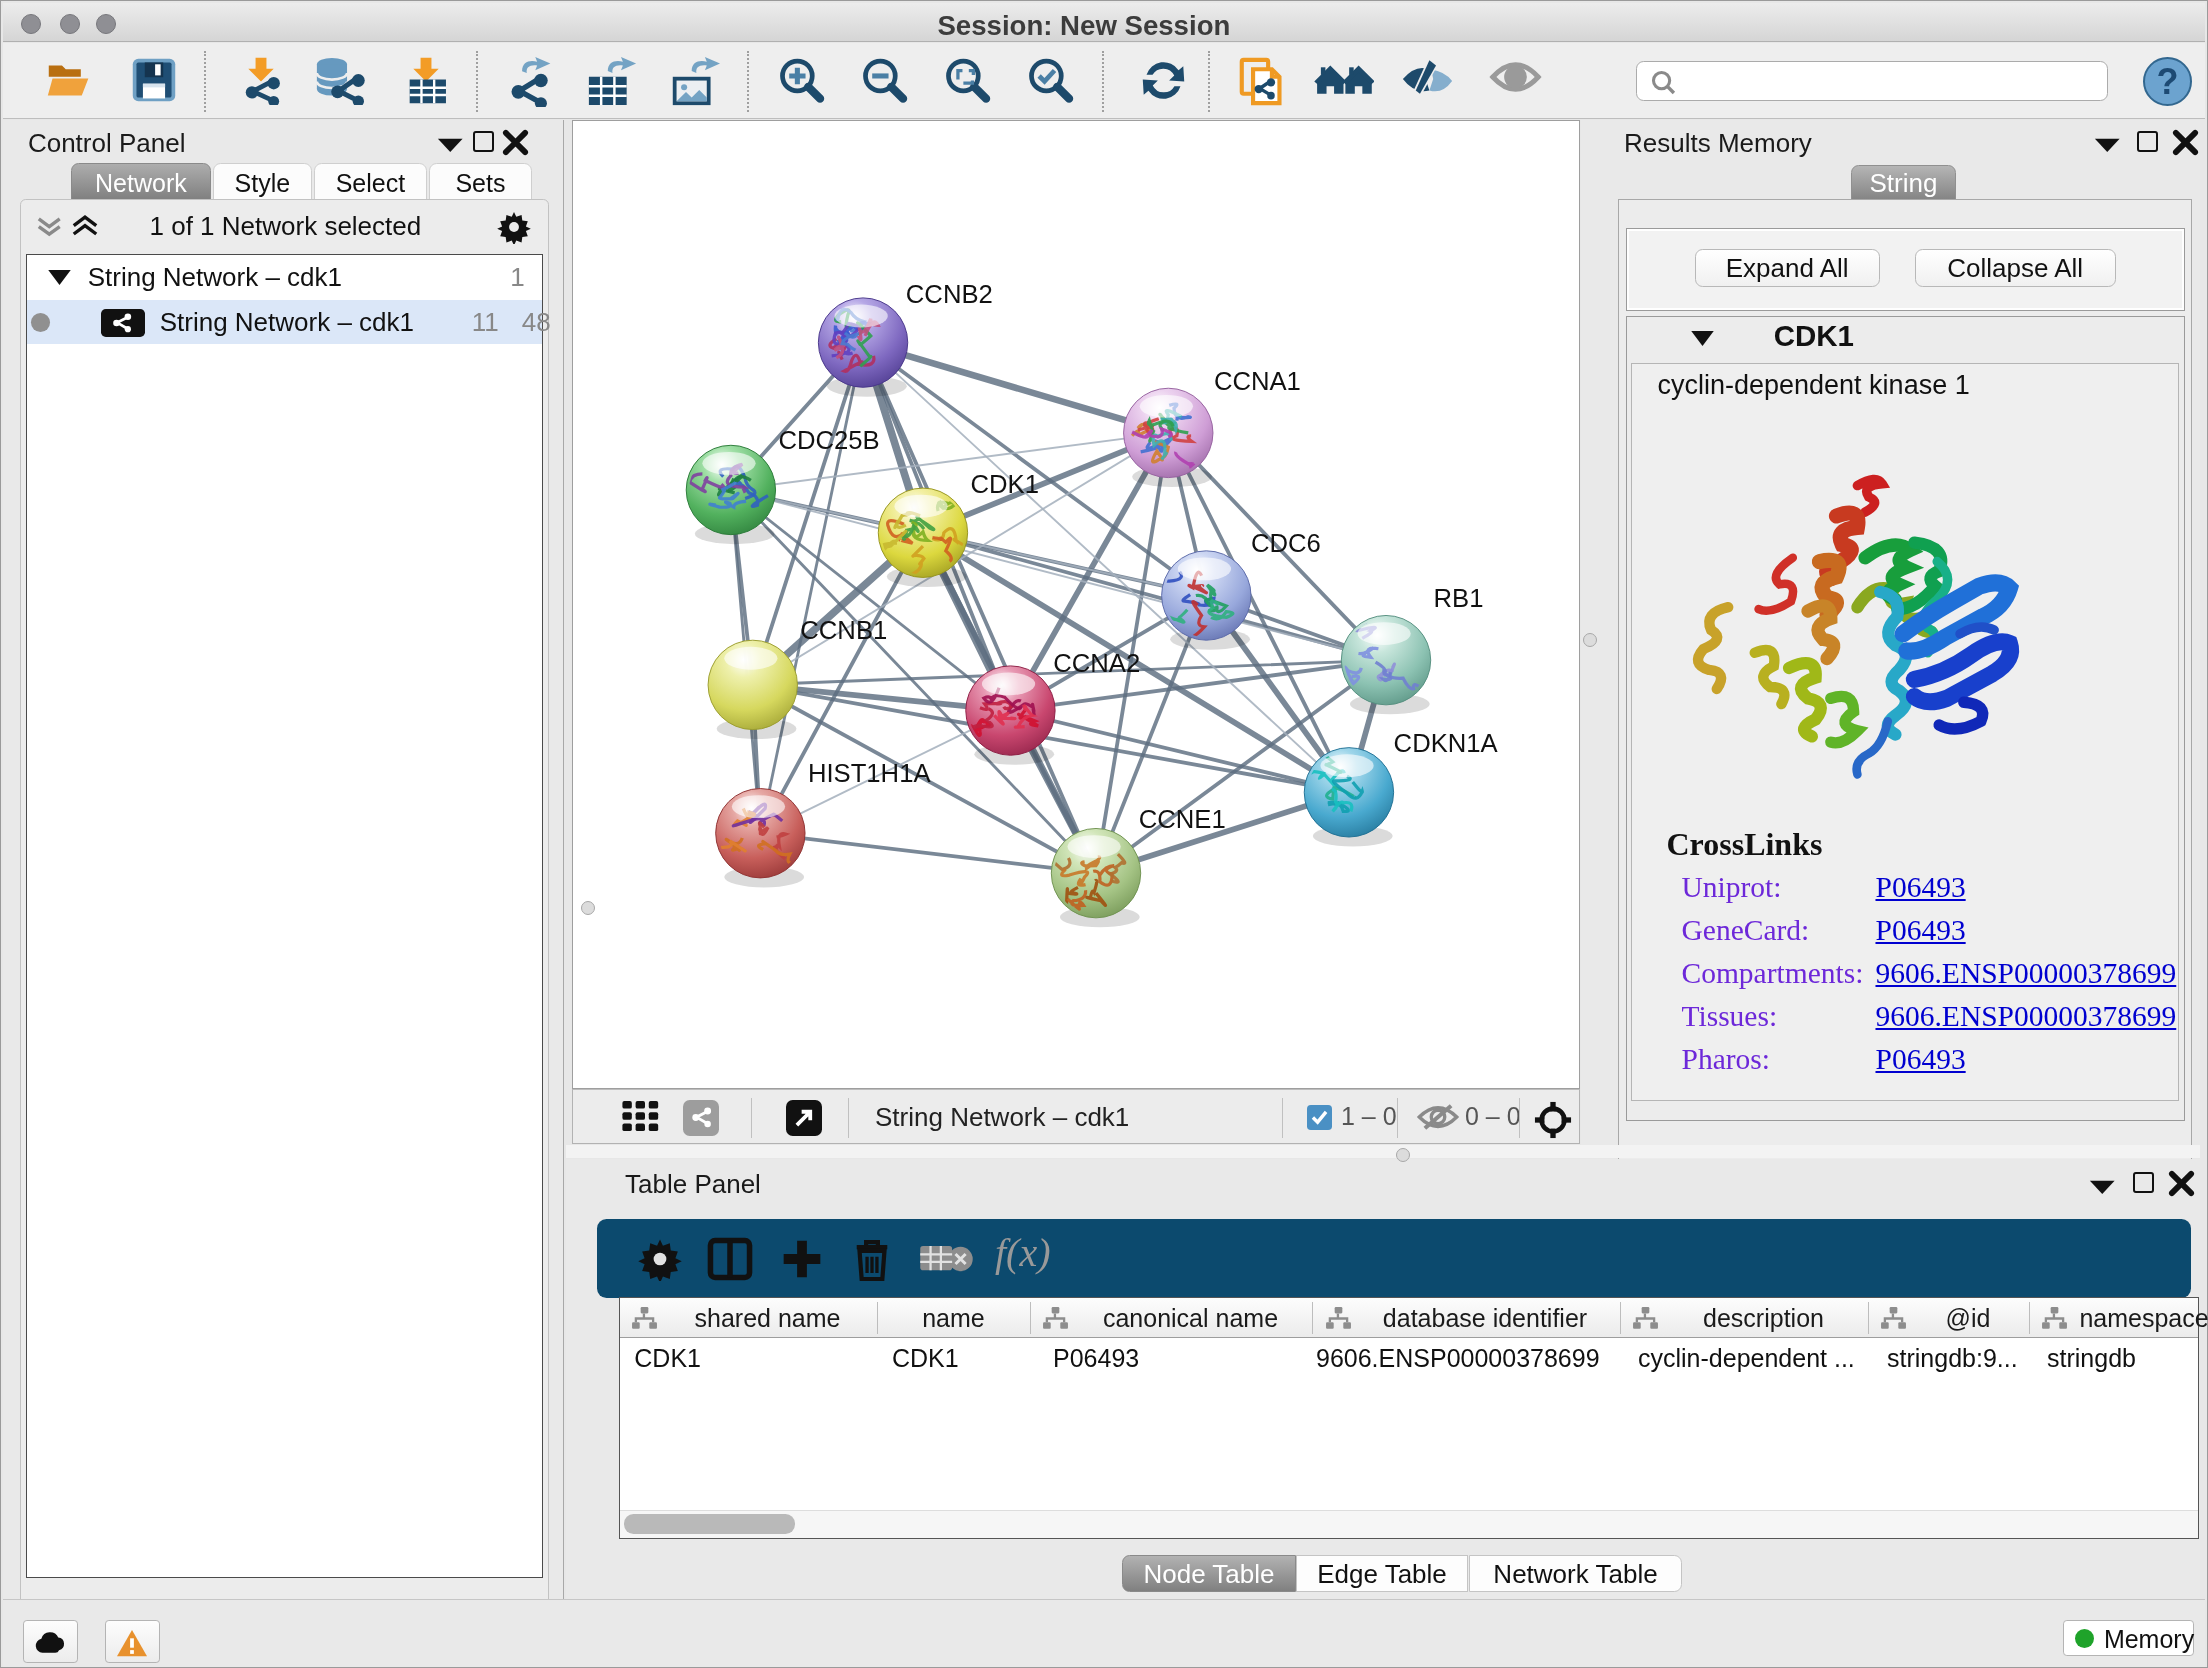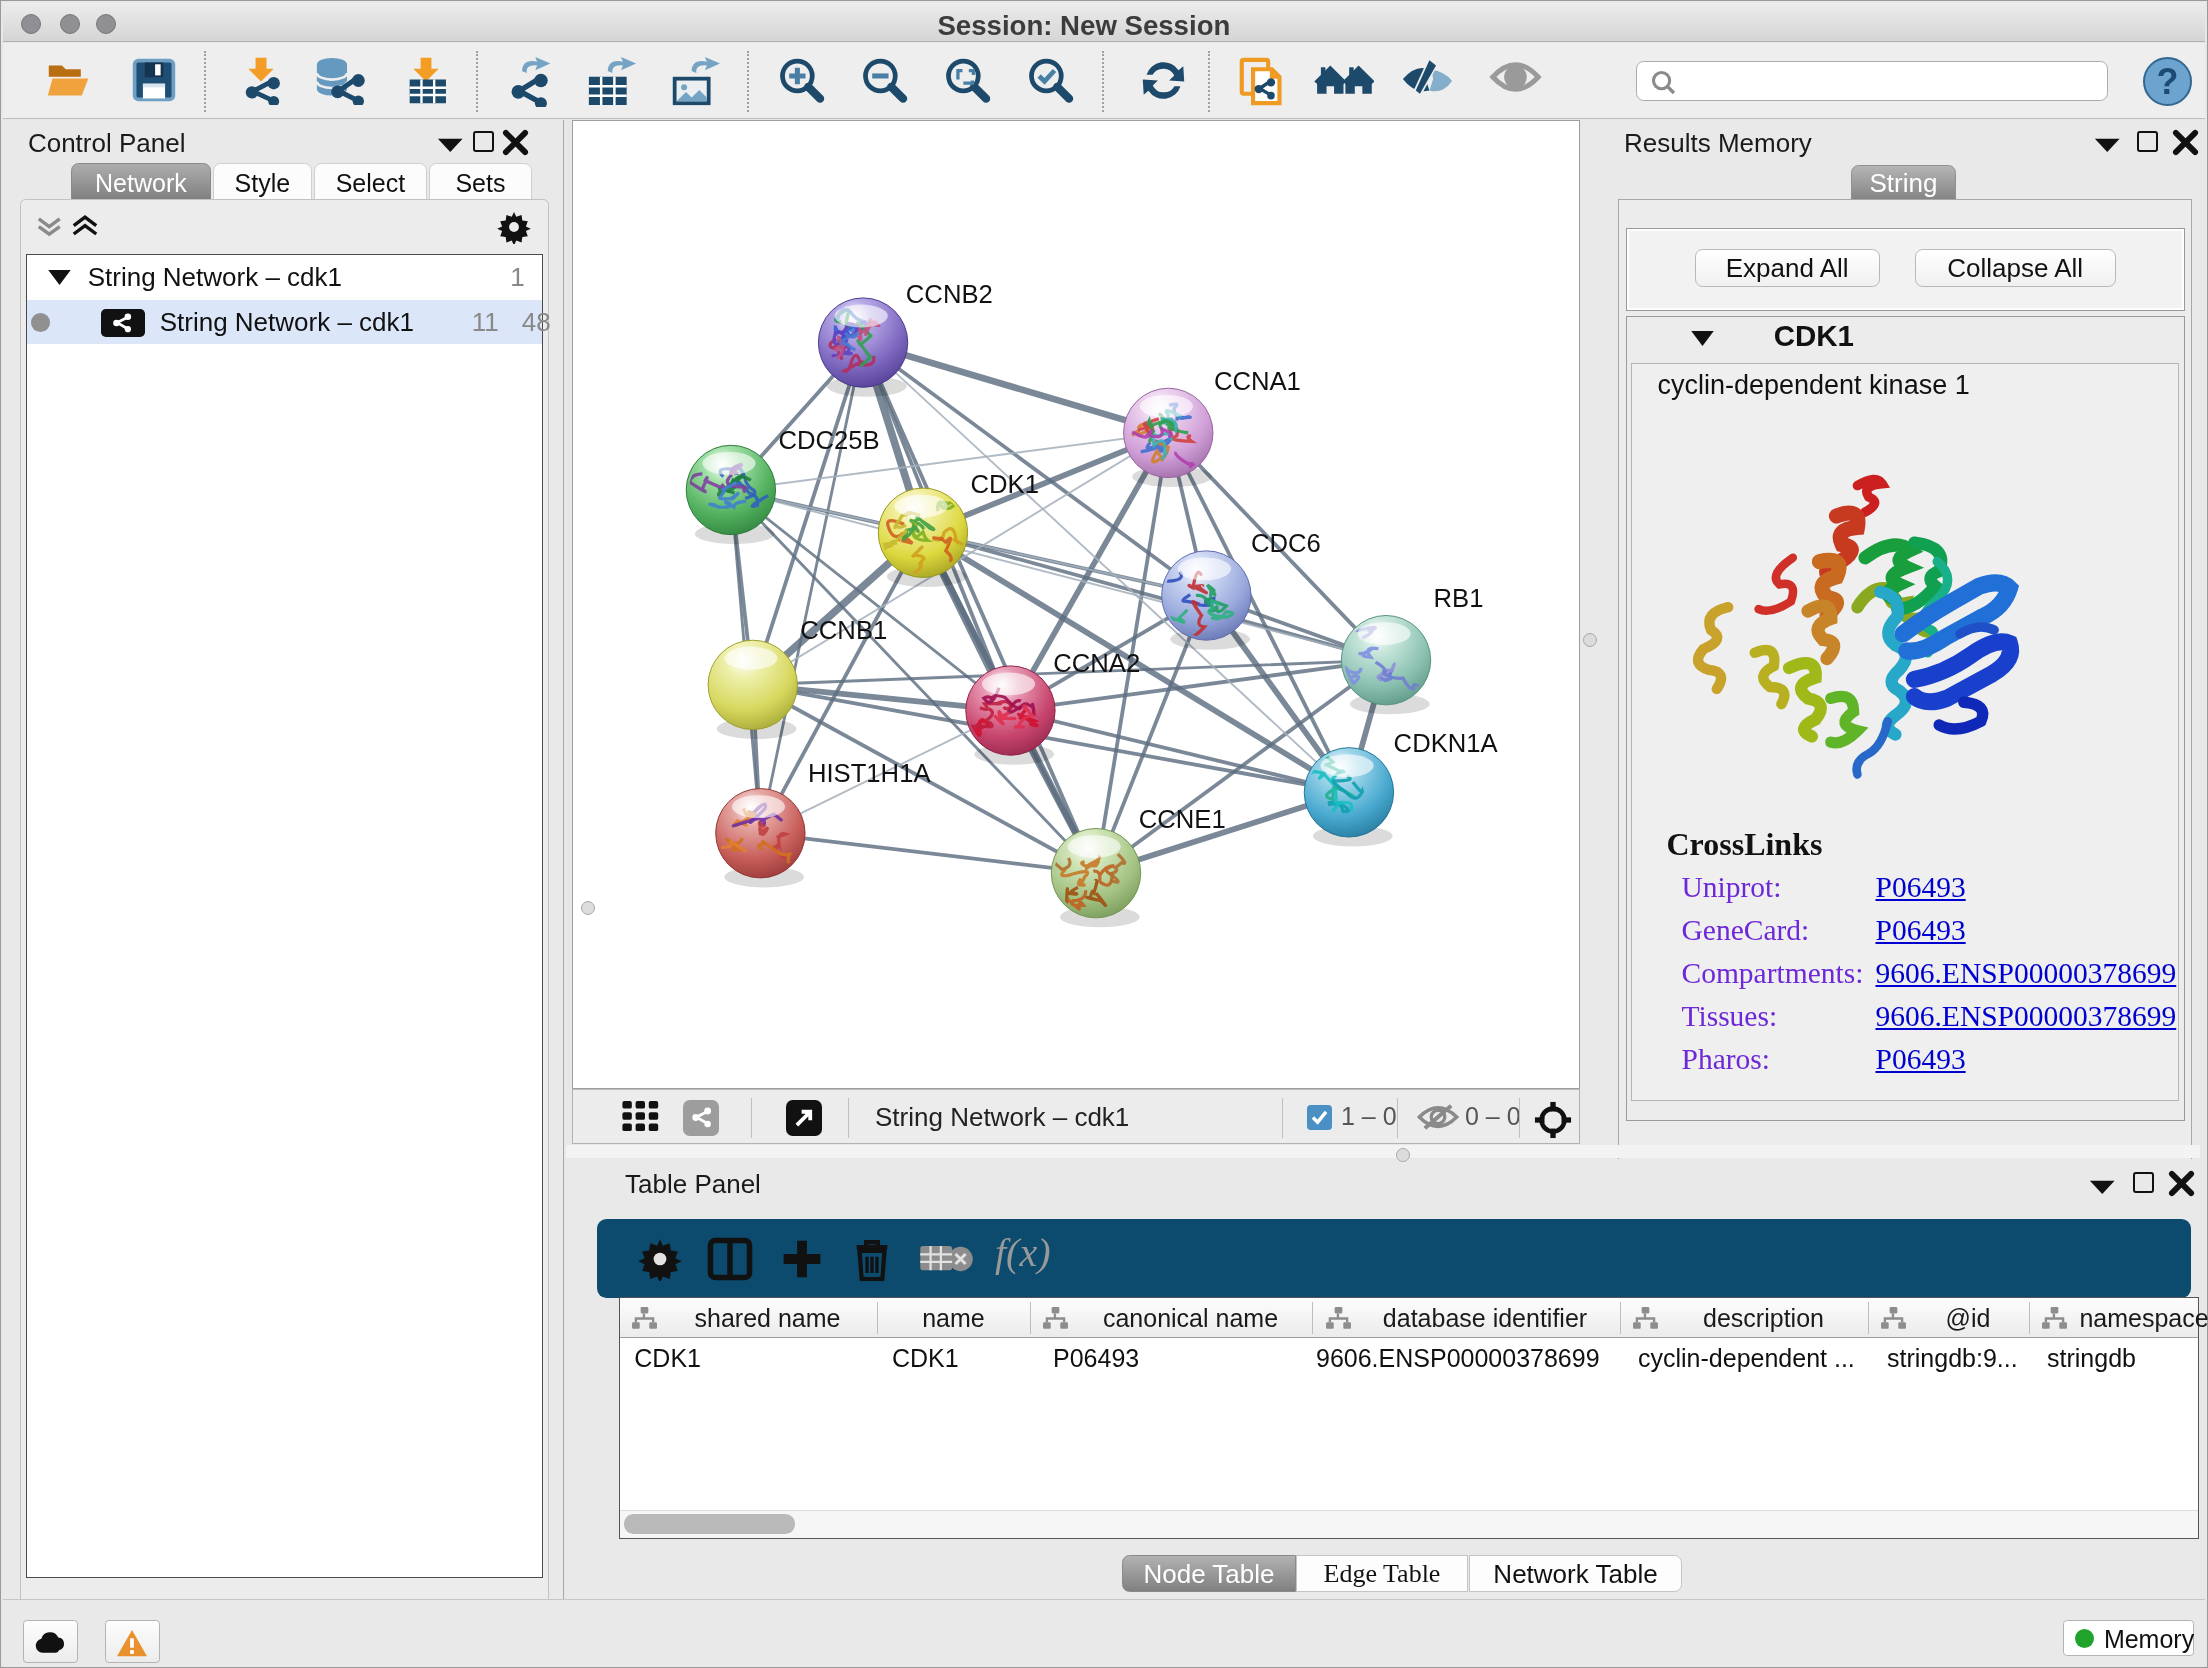--- a/index.html
+++ b/index.html
@@ -241,20 +241,21 @@
   <div class="tab" style="left:210px;width:99px;">Style</div>
   <div class="tab" style="left:311px;width:113px;">Select</div>
   <div class="tab" style="left:426px;width:103px;">Sets</div>
   <div id="cbox">
    <svg class="abs" style="left:14.3px;top:15px" width="28.5" height="25" viewBox="0 0 15 13">
     <path d="M2 2 l5.5 4 5.5 -4 M2 6 l5.5 4 5.5 -4" stroke="#8a8a8a" stroke-width="1.8" fill="none"></path>
         </svg>
    <svg class="abs" style="left:49px;top:13.3px" width="30" height="27" viewBox="0 0 16 14">
     <path d="M2 11 l6 -4.5 6 4.5 M2 6.5 l6 -4.5 6 4.5" stroke="#111" stroke-width="1.8" fill="none"></path>
         </svg>
+   <div class="abs" style="left:0;top:11.4px;width:529px;text-align:center;font-size:26px;color:#111;">1 of 1 Network selected</div>
    <svg class="abs" style="left:476px;top:9.5px" width="34" height="34" viewBox="0 0 18 18">
     <path d="M9 1 l1.2 2.6 2.8 -1 0.4 2.9 2.9 0.4 -1 2.8 2.6 1.2 -2.6 1.2 1 2.8 -2.9 0.4 -0.4 2.9 -2.8 -1 -1.2 2.6 -1.2 -2.6 -2.8 1 -0.4 -2.9 -2.9 -0.4 1 -2.8 -2.6 -1.2 2.6 -1.2 -1 -2.8 2.9 -0.4 0.4 -2.9 2.8 1 z" fill="#111"></path>
     <circle cx="9" cy="9" r="2.6" fill="#ececec"></circle>
         </svg>
    <div id="clist">
     <div class="abs" style="left:0;top:0;width:100%;height:44px;">
      <svg class="abs" style="left:21px;top:15px" width="23" height="15" viewBox="0 0 12 8">
               <path d="M0 0 h12 l-6 8 z" fill="#111"></path>
             </svg>
      <div class="abs" style="left:61px;top:6.7px;font-size:26px;color:#111;">String Network – cdk1</div>
@@ -820,21 +821,21 @@
    <div class="cell" style="left:696px;">9606.ENSP00000378699</div>
    <div class="cell" style="left:1018px;">cyclin-dependent ...</div>
    <div class="cell" style="left:1267px;">stringdb:9...</div>
    <div class="cell" style="left:1427px;">stringdb</div>
    <div id="tscroll">
           <div id="tthumb"></div>
         </div>
   </div>
  </div>
  <div class="btab" style="left:1121px;width:174px;border-radius:7.6px 0 0 7.6px;background:linear-gradient(#b2b2b2,#808080);color:#fff;border-color:#8a8a8a;">Node Table</div>
- <div class="btab" style="left:1295px;width:172px;font-family:Liberation Serif, serif;">Edge Table</div>
+ <div class="btab" style="left:1295px;width:172px;">Edge Table</div>
  <div class="btab" style="left:1468px;width:213px;border-radius:0 7.6px 7.6px 0;">Network Table</div>
  <div id="bottombar">
   <div class="bbtn" style="left:20px;width:55px;">
    <svg style="position:absolute;left:10.5px;top:8.6px" width="32" height="25" viewBox="0 0 17 13">
     <path d="M4.5 12 a3.8 3.8 0 0 1 -0.6 -7.5 a4.8 4.8 0 0 1 9 -0.6 a3.4 3.4 0 0 1 0.4 6.7 q-0.5 1.4 -2 1.4 z" fill="#111"></path>
         </svg>
   </div>
   <div class="bbtn" style="left:102px;width:55px;">
    <svg style="position:absolute;left:9.5px;top:6.7px" width="34" height="30" viewBox="0 0 18 16">
     <path d="M9 1 L17 15 H1 z" fill="#e8912d"></path>

